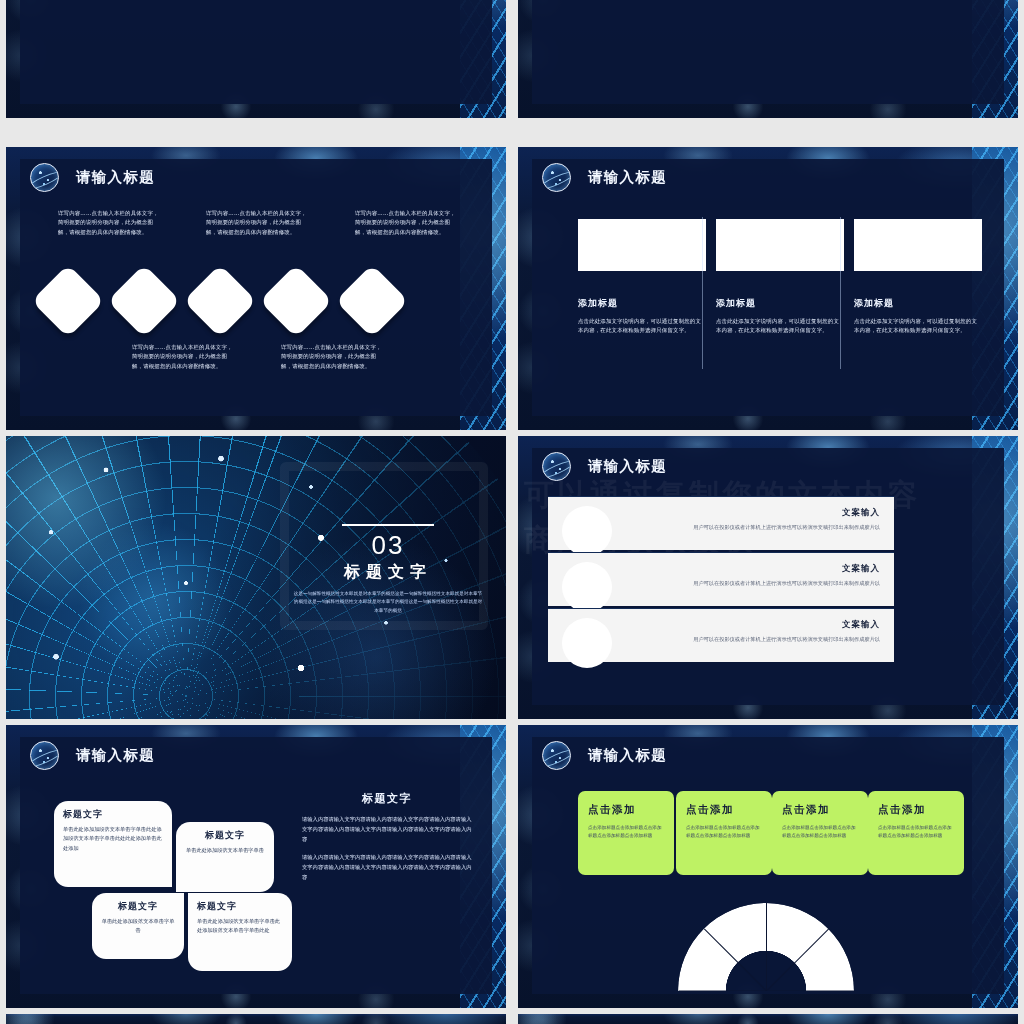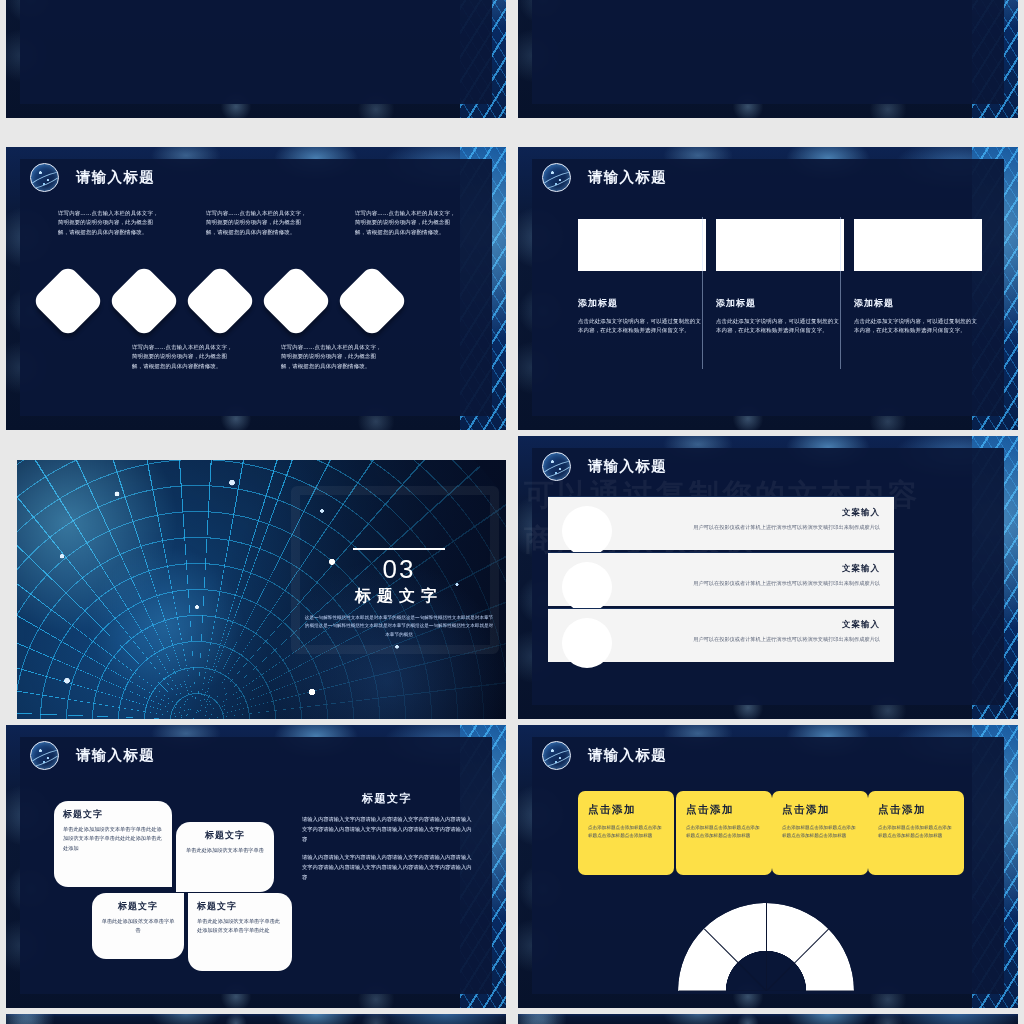--- a/index.html
+++ b/index.html
@@ -160,21 +160,21 @@
   .p-tl{border-radius:14px 14px 0 14px;}
   .p-tr{border-radius:14px 14px 14px 0;}
   .p-bl{border-radius:14px 0 14px 14px;}
   .p-br{border-radius:0 14px 14px 14px;}
   .s7 .side{position:absolute;left:296px;top:66px;width:170px;}
   .s7 .side h4{margin:0 0 9px;color:#eef4ff;font-size:11px;font-weight:700;letter-spacing:1.5px;text-align:center;}
   .s7 .side p{margin:0 0 9px;color:#dbe6fb;font-size:5.3px;line-height:1.85;}
 
   
   .s8 .kcard{
-    position:absolute;top:66px;width:96px;height:84px;background:#fde047;border-radius:7px;
+    position:absolute;top:66px;width:96px;height:84px;background:#bef264;border-radius:7px;
     padding:12px 10px;box-sizing:border-box;
   }
   .s8 .kcard h5{margin:0 0 7px;color:#16203a;font-size:10.5px;font-weight:700;letter-spacing:1.5px;}
   .s8 .kcard p{margin:0;color:#3b4763;font-size:4.6px;line-height:1.8;}
   .gauge{position:absolute;left:160px;top:178px;width:176px;height:88px;overflow:hidden;}
   .gauge .ring{
     position:absolute;left:0;top:0;width:176px;height:176px;border-radius:50%;
     background:#fff;
     -webkit-mask:radial-gradient(circle at 50% 50%, transparent 0 40px, #000 40.5px);
             mask:radial-gradient(circle at 50% 50%, transparent 0 40px, #000 40.5px);
@@ -263,21 +263,21 @@
     </div>
     <div class="vline" style="left:322px;"></div>
 
     <div class="col" style="left:336px;">
       <div class="ph"></div>
       <h4>添加标题</h4>
       <p class="body-txt">点击此处添加文字说明内容，可以通过复制您的文本内容，在此文本框粘贴并选择只保留文字。</p>
     </div>
   </div>
 
-  <div class="slide s5 col-l" style="top:460px;margin-left:11px;">
+  <div class="slide s5 col-l" style="top:436px;">
     <div class="cover">
       <div class="globe"></div>
       <div class="glow"></div>
       <div class="stars"></div>
       <div class="wm"></div>
       <div class="cen">
         <div class="rule"></div>
         <div class="num">03</div>
         <div class="ttl">标题文字</div>
         <div class="desc">这是一句解释性概括性文本即就是对本章节的概括这是一句解释性概括性文本即就是对本章节的概括这是一句解释性概括性文本即就是对本章节的概括这是一句解释性概括性文本即就是对本章节的概括</div>

